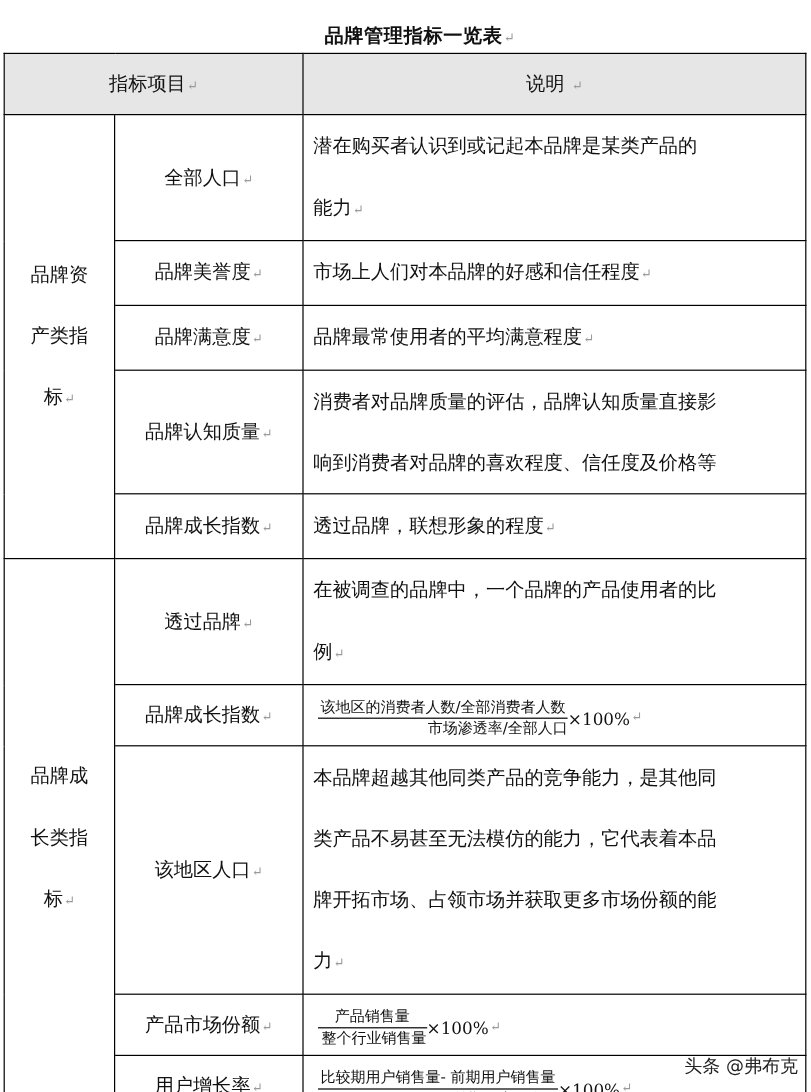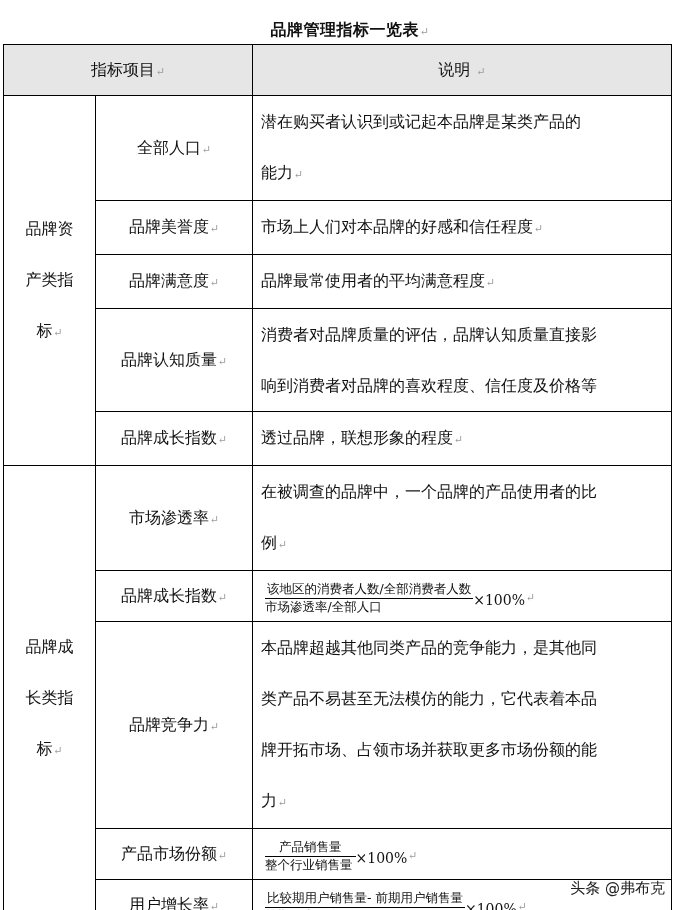--- a/index.html
+++ b/index.html
@@ -8,21 +8,21 @@
     .title { position:absolute; top:20px; left:0; width:676px; text-align:center;
       font-size:16px; font-weight:bold; letter-spacing:0.5px;margin-left:12px; }
     .mark { color:#9a9a9a; font-size:11px; font-weight:normal; margin-left:1px; }
     .tbl { position:absolute; left:3px; top:44px; width:668px; border-collapse:collapse; table-layout:fixed; }
     .tbl td { border:1px solid #000; font-size:16px; padding:0; }
     .hdr td { background:#e6e6e6; height:50px; text-align:center; }
     .group { text-align:center; line-height:51px; vertical-align:middle; }
     .name { text-align:center; vertical-align:middle; }
     .desc { padding:0 8px !important; line-height:51px; vertical-align:middle; }
     .formula { display:inline-flex; align-items:center; font-size:12.5px; padding-left:12px; line-height:1.15; }
-    .frac { display:inline-flex; flex-direction:column; align-items:flex-start; font-family:"DejaVu Sans","Liberation Sans",sans-serif; }
+    .frac { display:inline-flex; flex-direction:column; align-items:flex-end; font-family:"DejaVu Sans","Liberation Sans",sans-serif; }
     .num { padding:0 2px 1px; border-bottom:1px solid #000; }
     .den { padding-top:1px; }
     .times { font-size:14px; margin-top:4px; }
     .wm { position:absolute; right:11px; bottom:12px; font-family:"DejaVu Sans","Liberation Sans",sans-serif; font-size:15px; color:#222; }
   </style>
 </head>
 <body>
 
 <div class="title">
   <span>品牌管理指标一览表</span><span class="mark">↵</span>
@@ -71,41 +71,41 @@
     <td class="name"><span>品牌成长指数</span><span class="mark">↵</span></td>
     <td class="desc"><span>透过品牌，联想形象的程度</span><span class="mark">↵</span></td>
   </tr>
 
   <tr style="height:101px">
     <td rowspan="5" class="group">
       <div>品牌成</div>
       <div>长类指</div>
       <div><span>标</span><span class="mark">↵</span></div>
     </td>
-    <td class="name"><span>市场渗透率</span><span class="mark">↵</span></td>
+    <td class="name"><span>透过品牌</span><span class="mark">↵</span></td>
     <td class="desc">
           <div>在被调查的品牌中，一个品牌的产品使用者的比</div>
           <div><span>例</span><span class="mark">↵</span></div>
         </td>
   </tr>
   <tr style="height:51px">
     <td class="name"><span>品牌成长指数</span><span class="mark">↵</span></td>
     <td>
       <span class="formula">
         <span class="frac">
               <span class="num">该地区的消费者人数/全部消费者人数</span>
               <span class="den">市场渗透率/全部人口</span>
             </span>
         <span class="times">×100%</span>
             <span class="mark">↵</span>
       </span>
     </td>
   </tr>
   <tr style="height:202px">
-    <td class="name"><span>品牌竞争力</span><span class="mark">↵</span></td>
+    <td class="name"><span>该地区人口</span><span class="mark">↵</span></td>
     <td class="desc">
       <div>本品牌超越其他同类产品的竞争能力，是其他同</div>
       <div>类产品不易甚至无法模仿的能力，它代表着本品</div>
       <div>牌开拓市场、占领市场并获取更多市场份额的能</div>
       <div><span>力</span><span class="mark">↵</span></div>
     </td>
   </tr>
   <tr style="height:51px">
     <td class="name"><span>产品市场份额</span><span class="mark">↵</span></td>
     <td>

